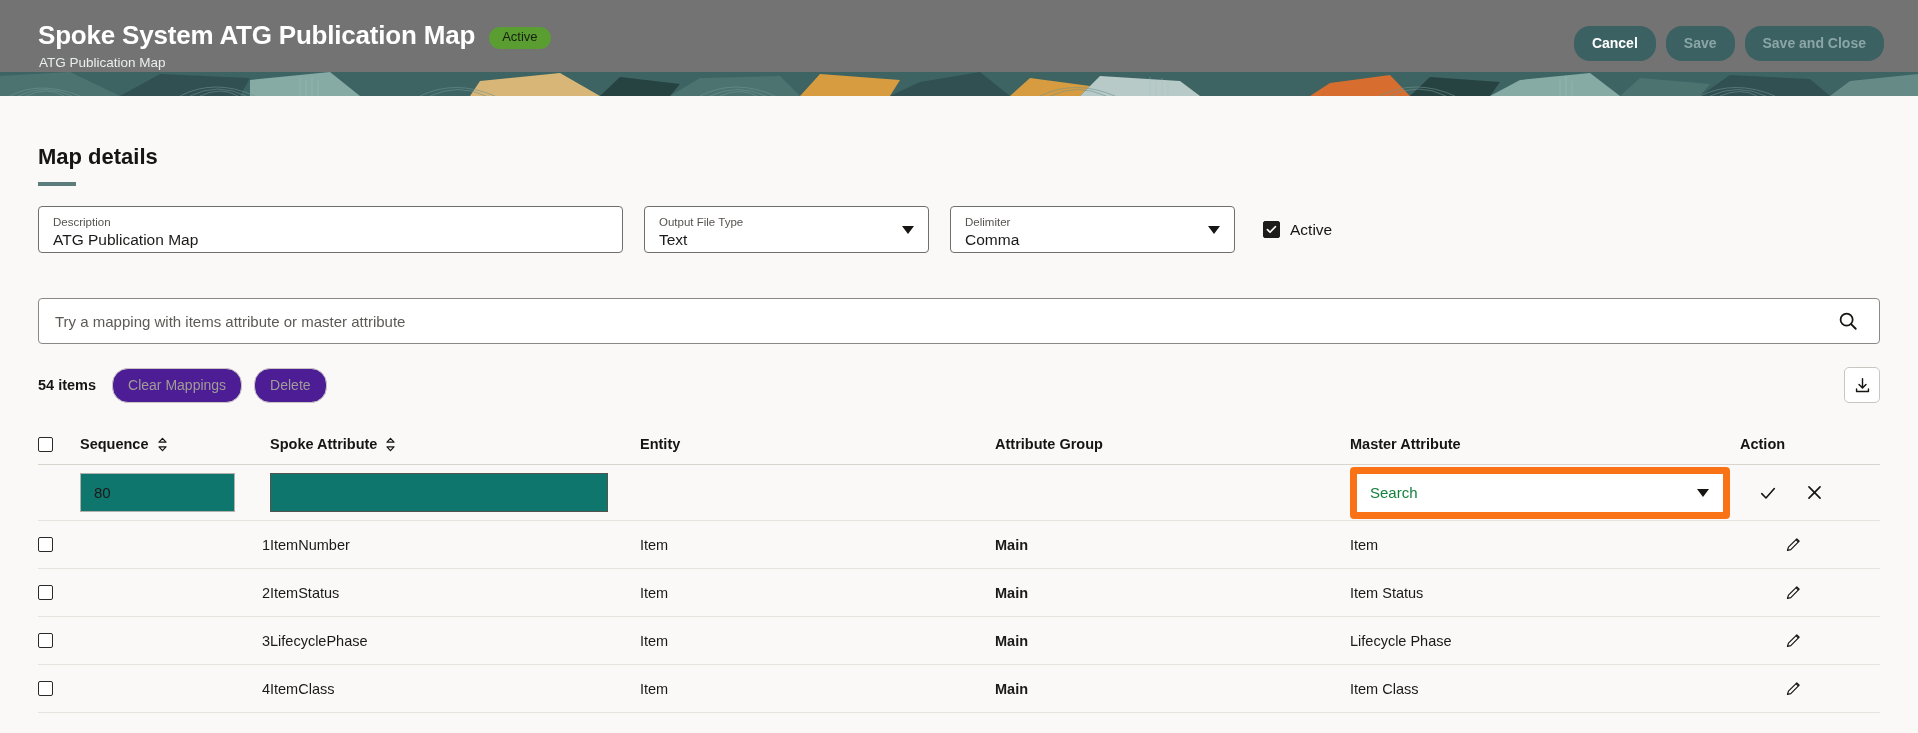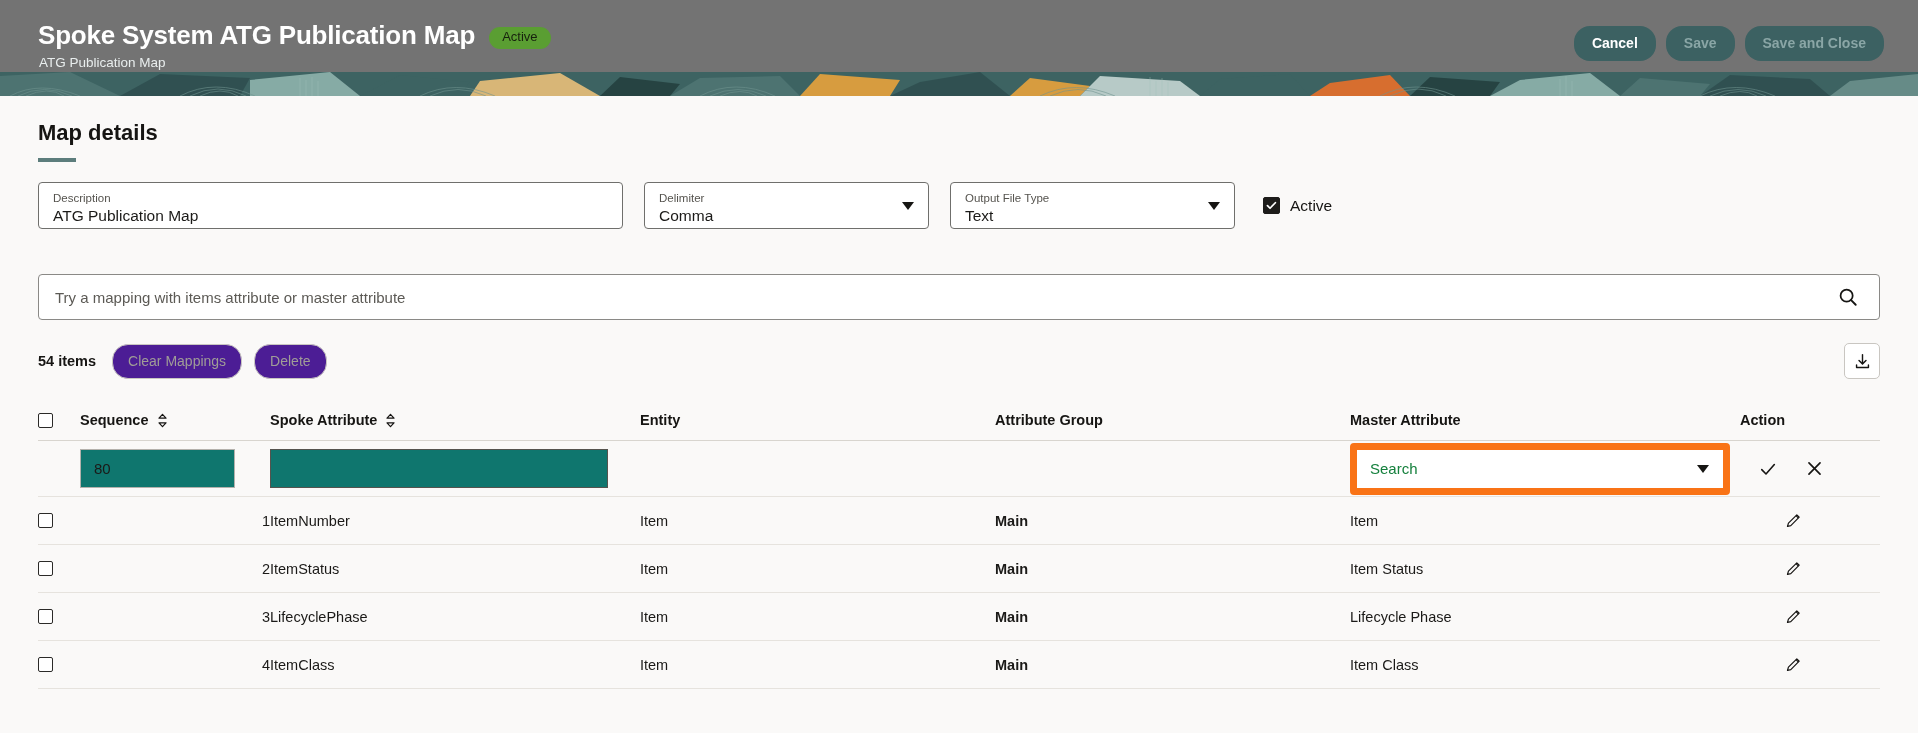--- a/index.html
+++ b/index.html
@@ -72,21 +72,21 @@
   .deco-strip {
     position: absolute;
     left: 0; right: 0; bottom: 0;
     height: 24px;
     z-index: 1;
     overflow: hidden;
   }
   .deco-strip svg { display: block; width: 100%; height: 100%; }
 
   
-  .content { padding: 0 38px; }
+  .content { padding: 0 38px; margin-top: 24px; }
   .section-title {
     font-size: 22px;
     font-weight: bold;
     color: #161513;
     padding-top: 24px;
     line-height: 1.2;
   }
   .accent-rule {
     width: 38px;
     height: 4px;
@@ -348,28 +348,28 @@
   <div class="accent-rule"></div>
 
   <div class="form-row">
 
     <div class="field description">
       <div class="field-label">Description</div>
       <div class="field-value">ATG Publication Map</div>
     </div>
 
     <div class="field select">
+      <div class="field-label">Output File Type</div>
+      <div class="field-value">Text</div>
+      <span class="caret"></span>
+    </div>
+
+    <div class="field select">
       <div class="field-label">Delimiter</div>
       <div class="field-value">Comma</div>
-      <span class="caret"></span>
-    </div>
-
-    <div class="field select">
-      <div class="field-label">Output File Type</div>
-      <div class="field-value">Text</div>
       <span class="caret"></span>
     </div>
 
     <div class="check-wrap">
       <span class="checkbox">
         <svg width="11" height="11" viewBox="0 0 12 12">
           <path d="M1.6 6.2 L4.4 9 L10.2 3" fill="none" stroke="#ffffff" stroke-width="1.9" stroke-linecap="round" stroke-linejoin="round"></path>
         </svg>
       </span>
       <span class="check-label">Active</span>

